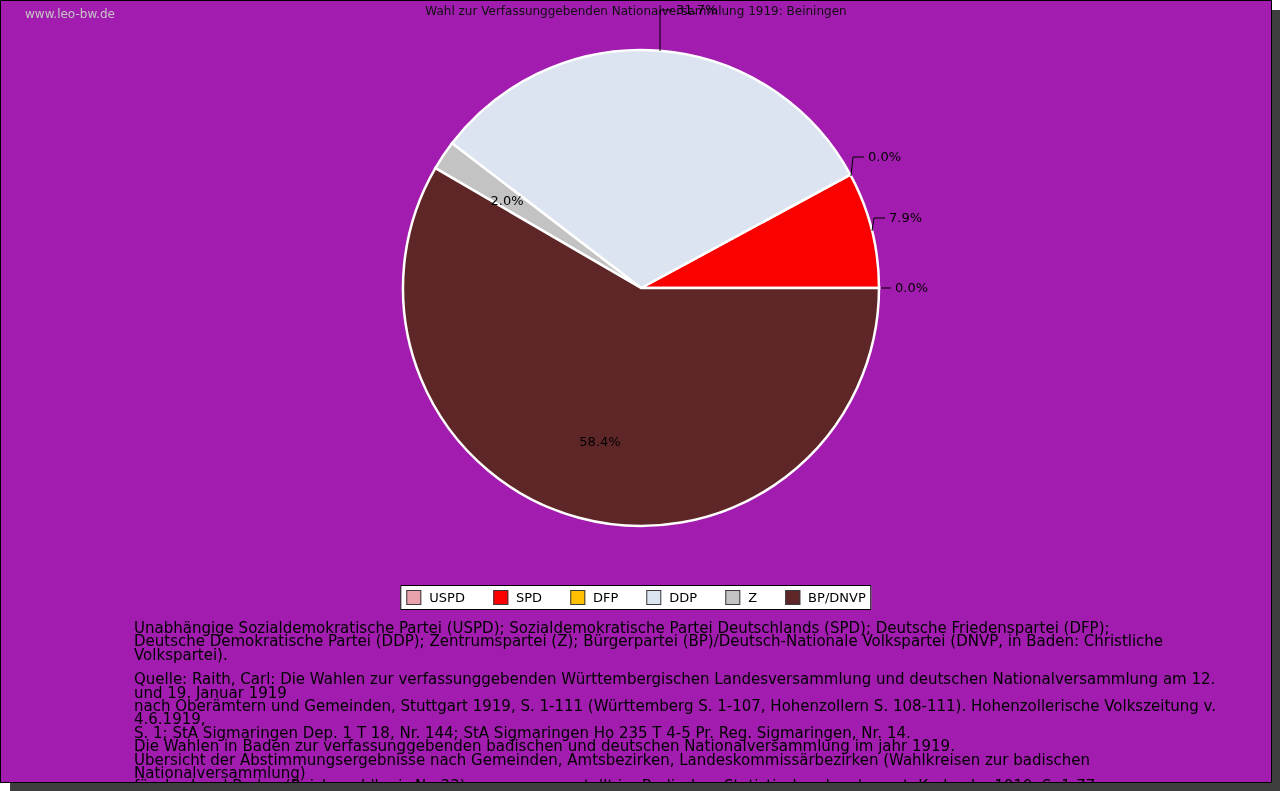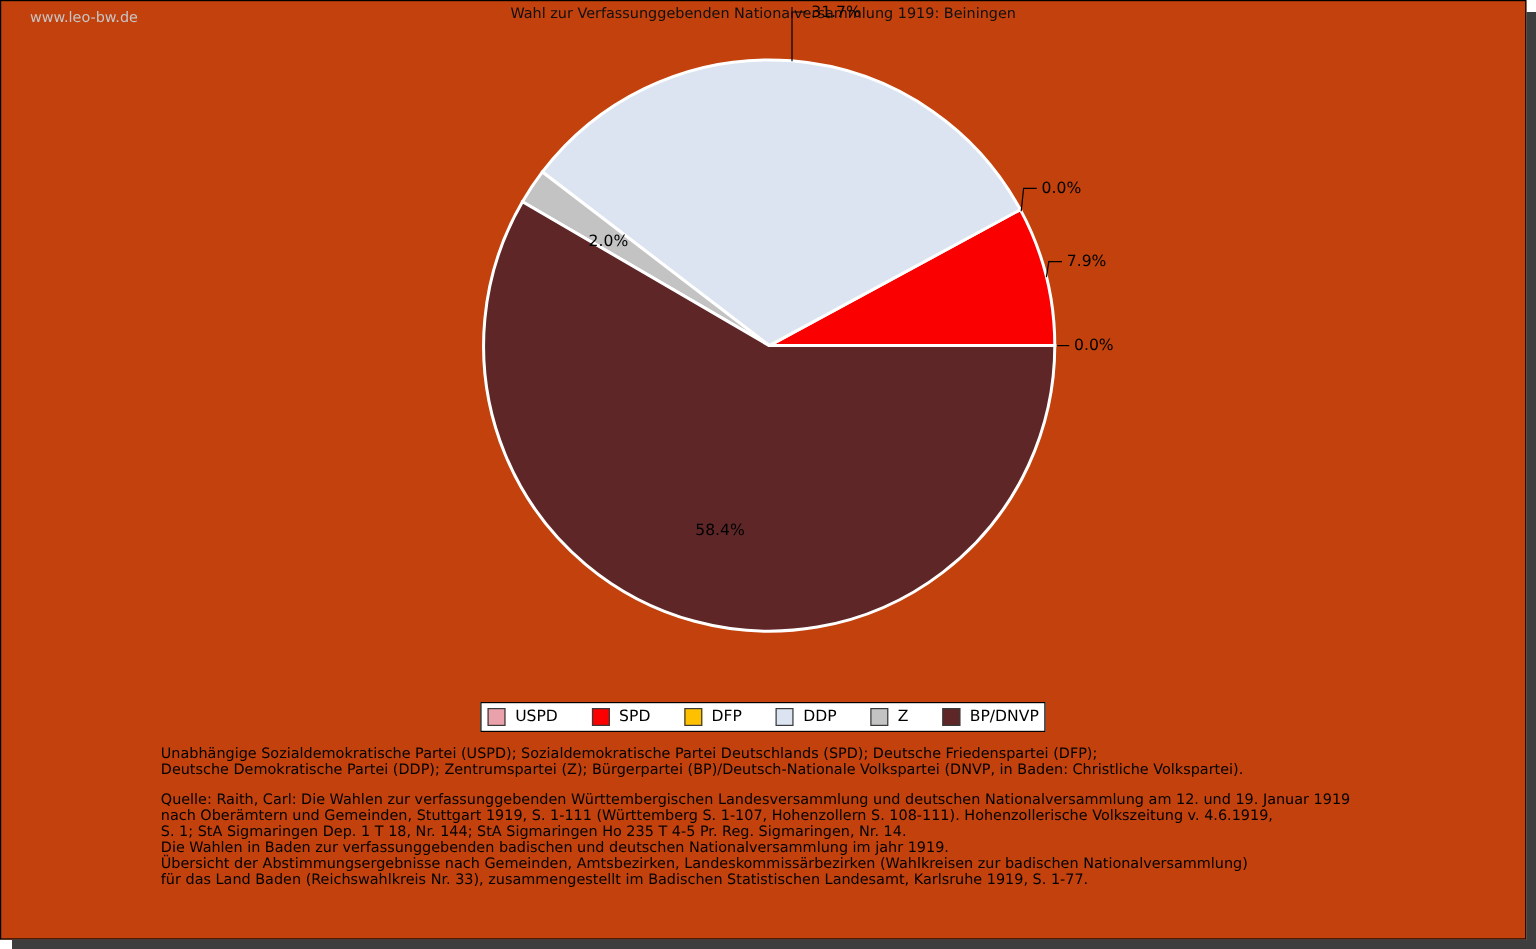--- a/index.html
+++ b/index.html
@@ -1,32 +1,32 @@
 <!DOCTYPE html>
 <html><head>
 <meta charset="utf-8">
 <style>
   html,body{margin:0;padding:0;background:#fff;}
   body{width:1280px;height:791px;position:relative;overflow:hidden;
        font-family:"DejaVu Sans","Liberation Sans",sans-serif;color:#000;}
   .canvas{position:absolute;left:0;top:0;width:1270px;height:781px;
-          background:#c2410c;border:1px solid #000;overflow:hidden;}
+          background:#a21caf;border:1px solid #000;overflow:hidden;}
   .shadow-right{position:absolute;left:1272px;top:10px;width:8px;height:781px;background:#3e3e3e;}
   .shadow-bottom{position:absolute;left:10px;top:783px;width:1270px;height:8px;background:#3e3e3e;}
   .watermark{position:absolute;left:24px;top:6px;font-size:12px;color:#c6c6c6;}
   .title{position:absolute;left:0;right:0;top:3px;text-align:center;
          font-size:12px;color:#101010;z-index:1;}
   svg.pie{position:absolute;left:0;top:0;z-index:2;pointer-events:none;}
   .legend{position:absolute;top:584px;left:50%;transform:translateX(-50%);
           display:inline-flex;align-items:center;gap:28px;
           border:1px solid #000;background:#fff;padding:4px 5px;z-index:3;}
   .legend-item{display:inline-flex;align-items:center;gap:8px;font-size:13px;white-space:nowrap;}
   .swatch{width:13px;height:13px;border:1px solid #3a3a3a;display:inline-block;}
   .footnotes{position:absolute;left:133px;top:621px;right:40px;z-index:1;}
-  .fblock{font-size:12px;line-height:13.4px;white-space:pre-line;}
+  .fblock{font-size:15px;line-height:13.4px;white-space:pre-line;}
   .fblock.b1{margin-bottom:11px;}
   .fblock.b2{margin-bottom:13px;}
 </style>
 </head>
 <body>
 
 <div class="canvas">
   <div class="watermark">www.leo-bw.de</div>
   <div class="title">Wahl zur Verfassunggebenden Nationalversammlung 1919: Beiningen</div>
 

